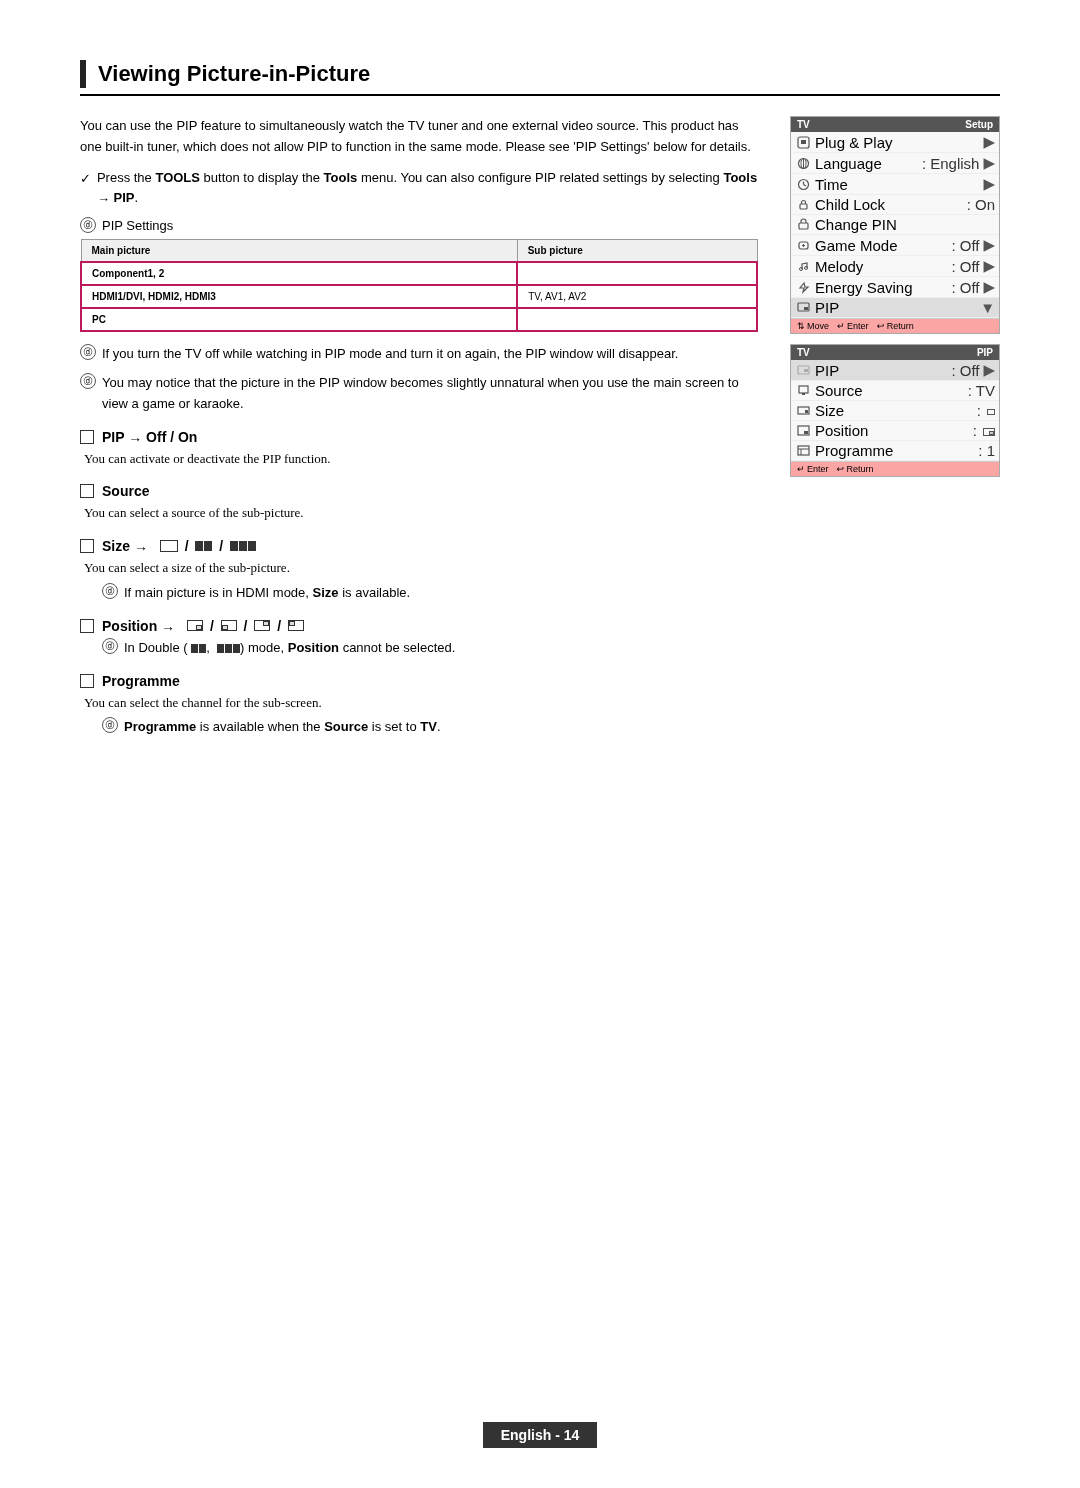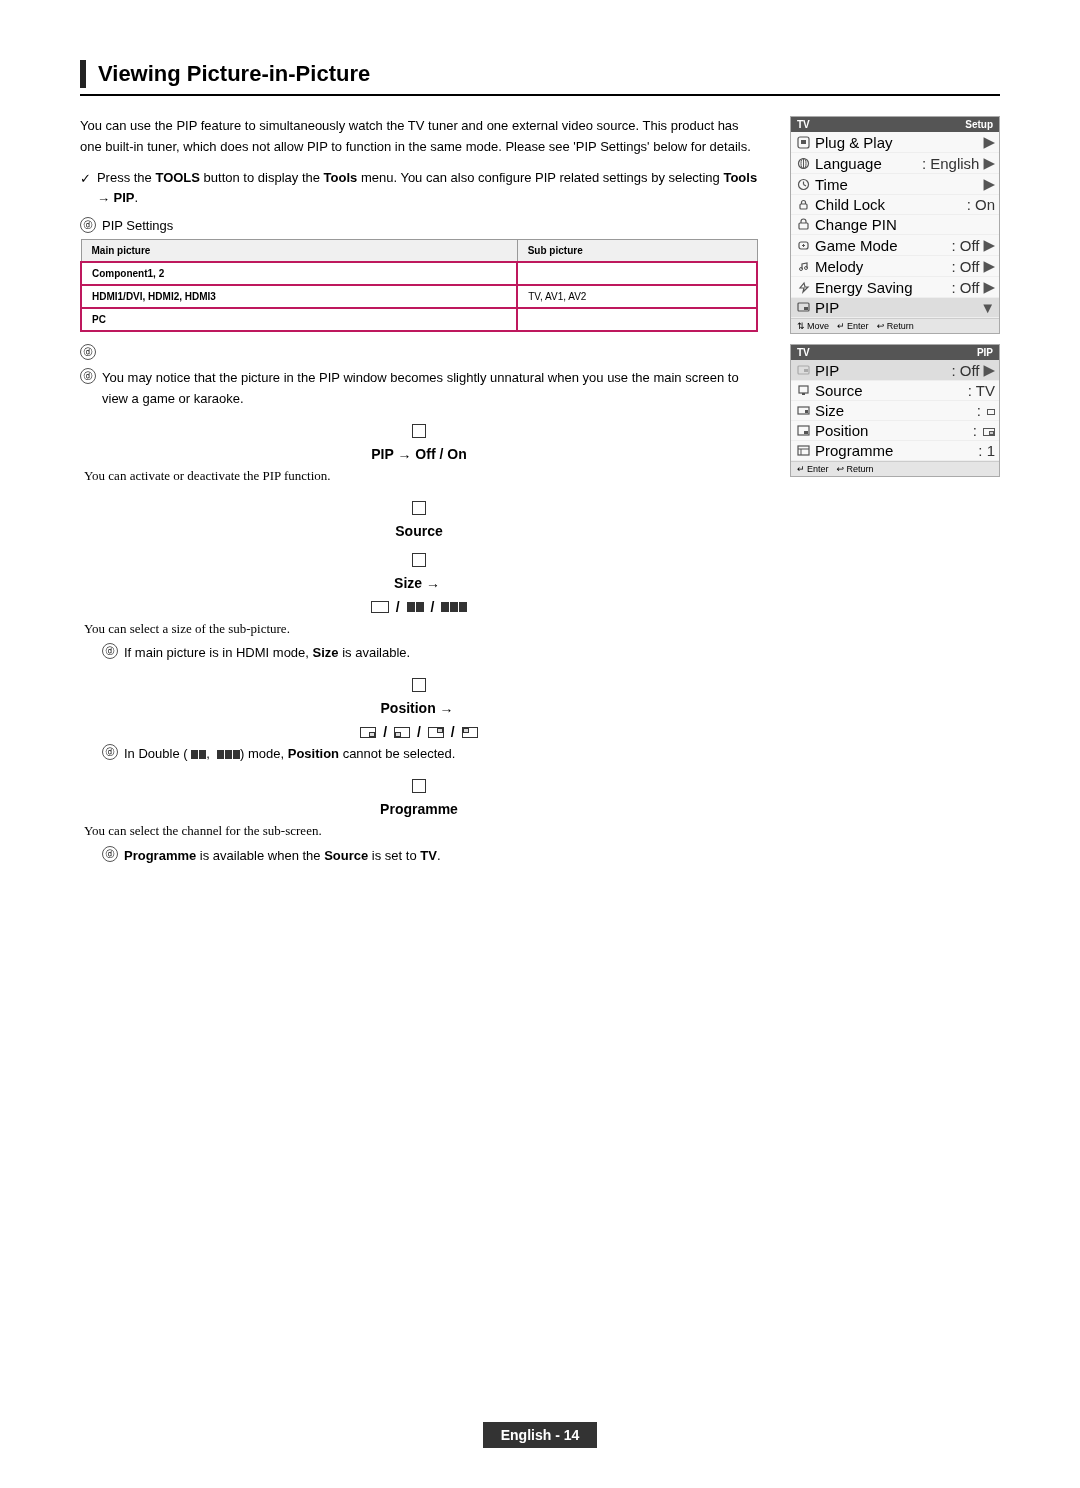--- a/index.html
+++ b/index.html
@@ -101,21 +101,20 @@
       padding: 5px 10px;
       vertical-align: top;
     }
     .section-heading {
       display: flex;
       align-items: center;
       gap: 8px;
       margin: 14px 0 4px 0;
       font-size: 14px;
       font-weight: bold;
-      flex-direction: column;
     }
     .checkbox {
       width: 14px;
       height: 14px;
       border: 1.5px solid #333;
       display: inline-block;
       flex-shrink: 0;
     }
     .section-desc {
       font-size: 13px;
@@ -203,21 +202,21 @@
       height: 16px;
       flex-shrink: 0;
       display: flex;
       align-items: center;
       justify-content: center;
     }
     .tv-menu-label { flex: 1; }
     .tv-menu-value { color: #333; margin-left: auto; }
     .tv-menu-arrow { color: #555; }
     .tv-menu-footer {
-      background: #e5e5e5;
+      background: #fca5a5;
       padding: 2px 6px;
       display: flex;
       gap: 8px;
       font-size: 9px;
       border-top: 1px solid #ccc;
     }
     .tv-menu-footer span { display: flex; align-items: center; gap: 2px; }
 
     
     .page-footer {
@@ -283,36 +282,38 @@
           </tr>
           <tr>
             <td><b>PC</b></td>
             <td></td>
           </tr>
         </tbody>
       </table>
 
       <div class="note-row">
         <span class="circle-note">ⓓ</span>
+        <span>If you turn the TV off while watching in PIP mode and turn it on again, the PIP window will disappear.</span>
       </div>
       <div class="note-row">
         <span class="circle-note">ⓓ</span>
         <span>You may notice that the picture in the PIP window becomes slightly unnatural when you use the main screen to view a game or karaoke.</span>
       </div>
 
       <div class="section-heading">
         <span class="checkbox"></span>
         <span><b>PIP → Off / On</b></span>
       </div>
       <p class="section-desc">You can activate or deactivate the PIP function.</p>
 
       <div class="section-heading">
         <span class="checkbox"></span>
         <span><b>Source</b></span>
       </div>
+      <p class="section-desc">You can select a source of the sub-picture.</p>
 
       <div class="section-heading">
         <span class="checkbox"></span>
         <span><b>Size →&nbsp;</b></span>
         <span class="size-icons">
           <span class="size-box size-box-lg"></span>
           <span>&nbsp;/&nbsp;</span>
           <span class="size-box-sm-pair">
             <span class="size-box-black"></span>
             <span class="size-box-black"></span>

